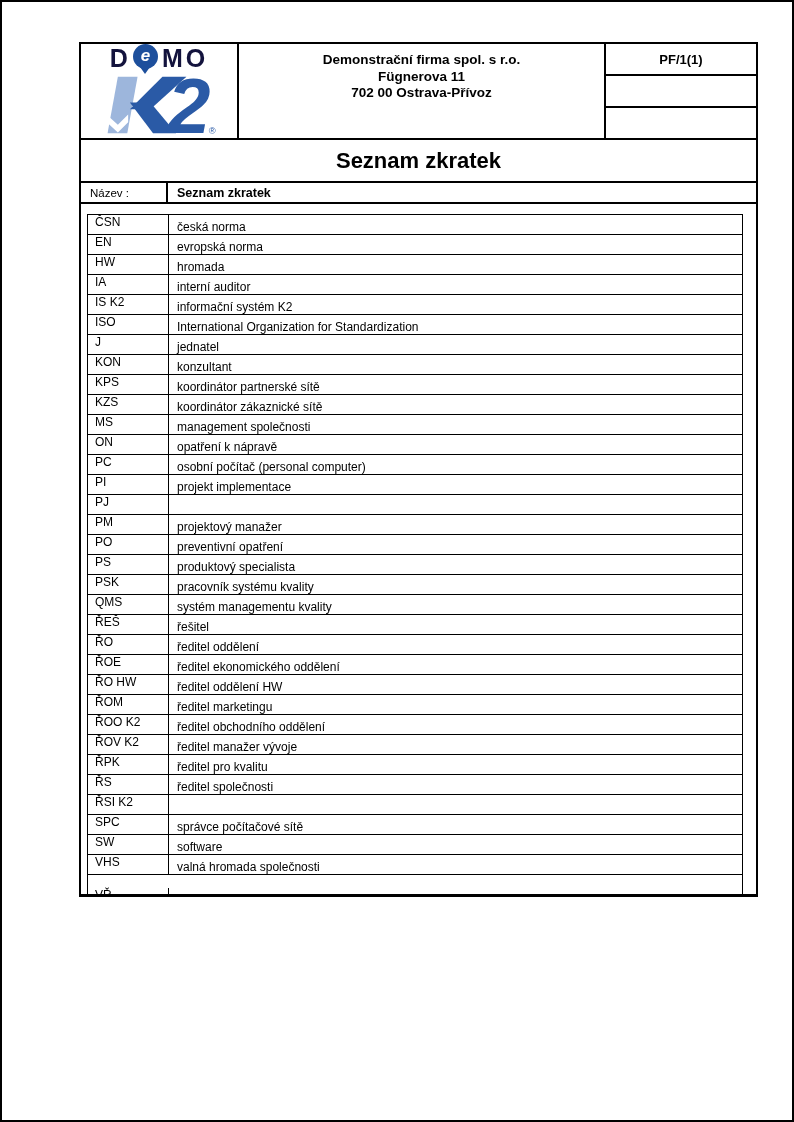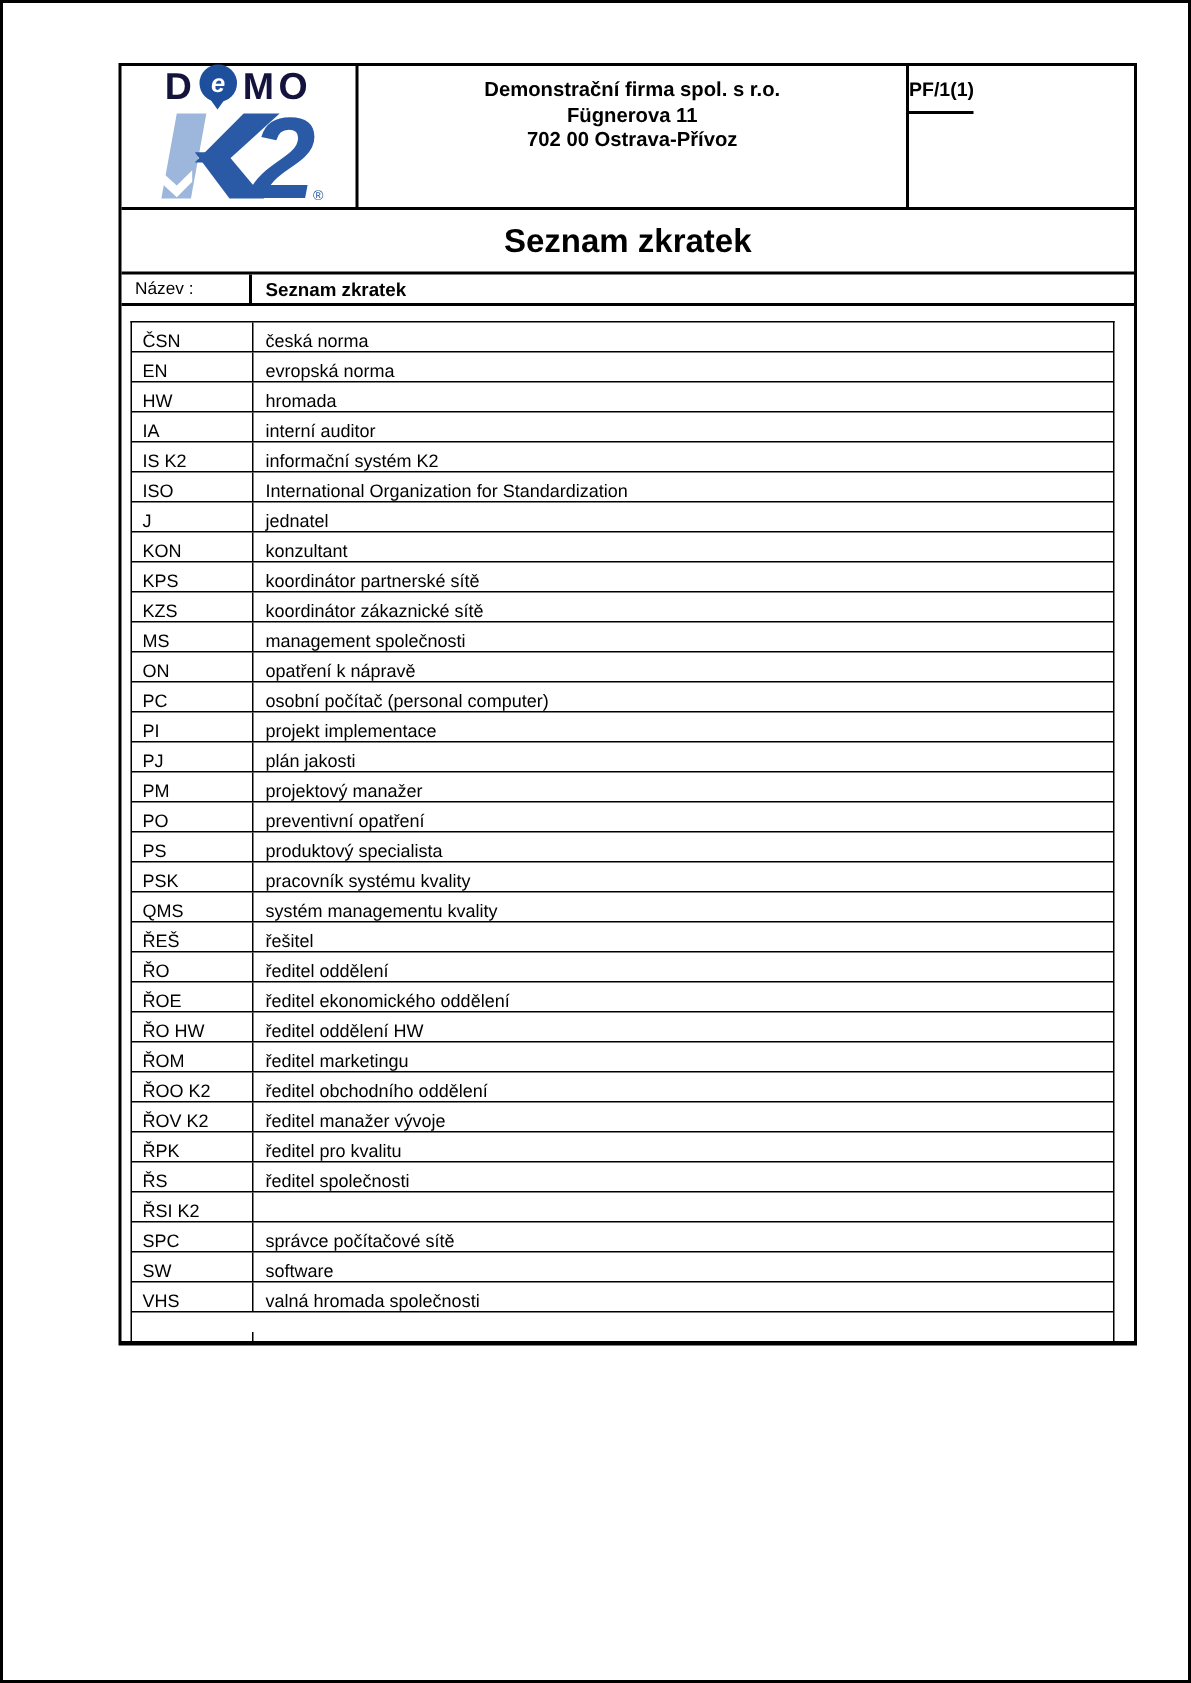--- a/index.html
+++ b/index.html
@@ -12,21 +12,21 @@
   .frame {
     position:absolute; left:77px; top:40px; width:679px; height:855px;
     border:2px solid #000; border-bottom-width:3px;
     display:flex; flex-direction:column;
   }
   
   .header-band { display:flex; height:96px; border-bottom:2px solid #000; flex:none; }
   .logo-cell { width:158px; border-right:2px solid #000; display:flex; align-items:center; justify-content:center; }
   .company-cell { flex:1; border-right:2px solid #000; text-align:center; padding-top:8px;
                   font-weight:bold; font-size:13.5px; line-height:16.5px; }
-  .code-cell { width:150px; display:flex; flex-direction:row; }
+  .code-cell { width:150px; display:flex; flex-direction:column; }
   .code-row { height:32px; flex:none; border-bottom:2px solid #000;
               display:flex; align-items:center; justify-content:center;
               font-weight:bold; font-size:13px; }
   .code-row:last-child { border-bottom:none; flex:1; }
   
   .logo { display:flex; flex-direction:column; align-items:center; }
   .logo-top { display:flex; align-items:center; font-weight:bold; font-size:25px;
               letter-spacing:3px; color:#13133d; line-height:26px; }
   .e-badge { position:relative; width:25px; height:25px; margin:0 4px 4px 2px; }
   .e-badge .circle { width:25px; height:25px; border-radius:50%; background:#1d4f9c;
@@ -45,21 +45,21 @@
   .nazev-label { width:87px; flex:none; border-right:2px solid #000;
                  display:flex; align-items:center; padding-left:9px; }
   .nazev-value { flex:1; display:flex; align-items:center; padding-left:9px;
                  font-weight:bold; font-size:12.5px; }
   
   .table-area { flex:1; padding:10px 13px 0 6px; overflow:hidden; }
   .abbr-table { border:1px solid #000; border-bottom:none; }
   .abbr-row { display:flex; height:20px; border-bottom:1px solid #000; font-size:12px; }
   .abbr-row:last-child { border-bottom:none;margin-top:13px; }
   .cell-abbr { width:81px; flex:none; border-right:1px solid #000;
-               display:flex; align-items:flex-end; padding-left:7px; }
+               display:flex; align-items:flex-start; padding-left:7px; }
   .cell-meaning { flex:1; display:flex; align-items:flex-end; padding-left:8px;
                   white-space:nowrap; overflow:hidden; }
 </style>
 </head>
 <body>
 
 <div class="page">
   <div class="frame">
 
     <div class="header-band">
@@ -217,23 +217,20 @@
               <span>PI</span>
             </div>
     <div class="cell-meaning">
               <span>projekt implementace</span>
             </div>
   </div>
           <div class="abbr-row">
     <div class="cell-abbr">
               <span>PJ</span>
             </div>
-    <div class="cell-meaning">
-              <span>plán jakosti</span>
-            </div>
   </div>
           <div class="abbr-row">
     <div class="cell-abbr">
               <span>PM</span>
             </div>
     <div class="cell-meaning">
               <span>projektový manažer</span>
             </div>
   </div>
           <div class="abbr-row">

